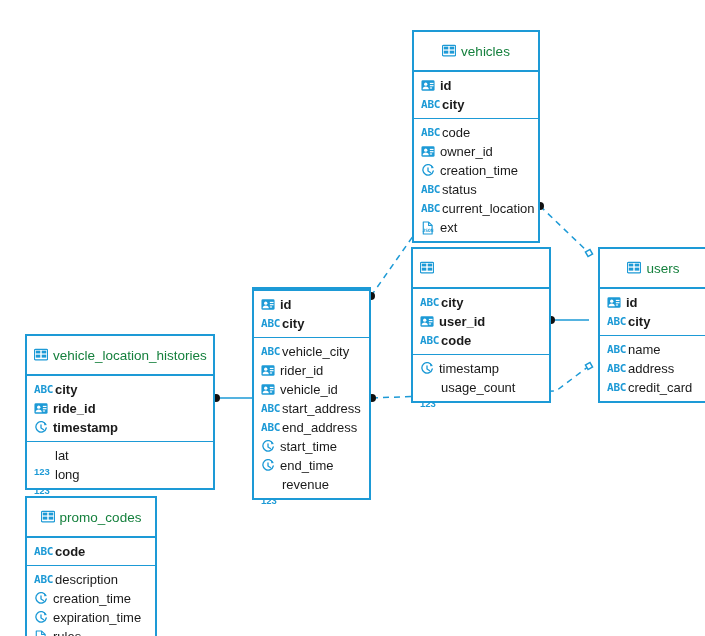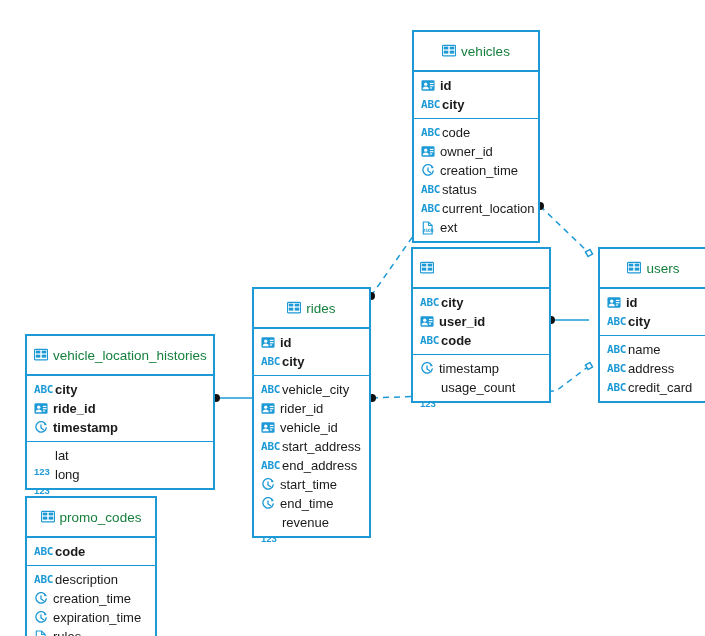--- a/index.html
+++ b/index.html
@@ -250,32 +250,20 @@
           </span>
           <span class="fname">timestamp</span>
         </div>
         <div class="field">
           <span class="ico-num">123</span>
           <span class="fname">usage_count</span>
         </div>
       </div>
     </div>
     <div class="entity" style="left: 252px; top: 287px; width: 119px;">
-      <div class="entity-header">
-        <span class="ico">
-          <svg viewBox="0 0 16 16">
-            <rect x="0.5" y="1.5" width="15" height="12" rx="1.2" fill="#ffffff" stroke="#1d9ad6" stroke-width="1.4"></rect>
-            <rect x="2" y="3" width="5.2" height="3.2" fill="#1d9ad6"></rect>
-            <rect x="8.8" y="3" width="5.2" height="3.2" fill="#1d9ad6"></rect>
-            <rect x="2" y="7.6" width="5.2" height="3.4" fill="#1d9ad6"></rect>
-            <rect x="8.8" y="7.6" width="5.2" height="3.4" fill="#1d9ad6"></rect>
-          </svg>
-        </span>
-        <span>rides</span>
-      </div>
       <div class="sect">
         <div class="field key">
           <span class="ico">
             <svg viewBox="0 0 16 16">
               <rect x="0.5" y="1.5" width="15" height="12" rx="1.6" fill="#1d9ad6"></rect>
               <circle cx="5.4" cy="5.9" r="1.9" fill="#ffffff"></circle>
               <path d="M1.9 11.6c0-2.0 1.6-3.1 3.5-3.1s3.5 1.1 3.5 3.1z" fill="#ffffff"></path>
               <rect x="10.1" y="4.4" width="4.2" height="1.35" fill="#ffffff"></rect>
               <rect x="10.1" y="7" width="4.2" height="1.35" fill="#ffffff"></rect>
               <rect x="10.1" y="9.6" width="2.6" height="1.35" fill="#ffffff"></rect>

